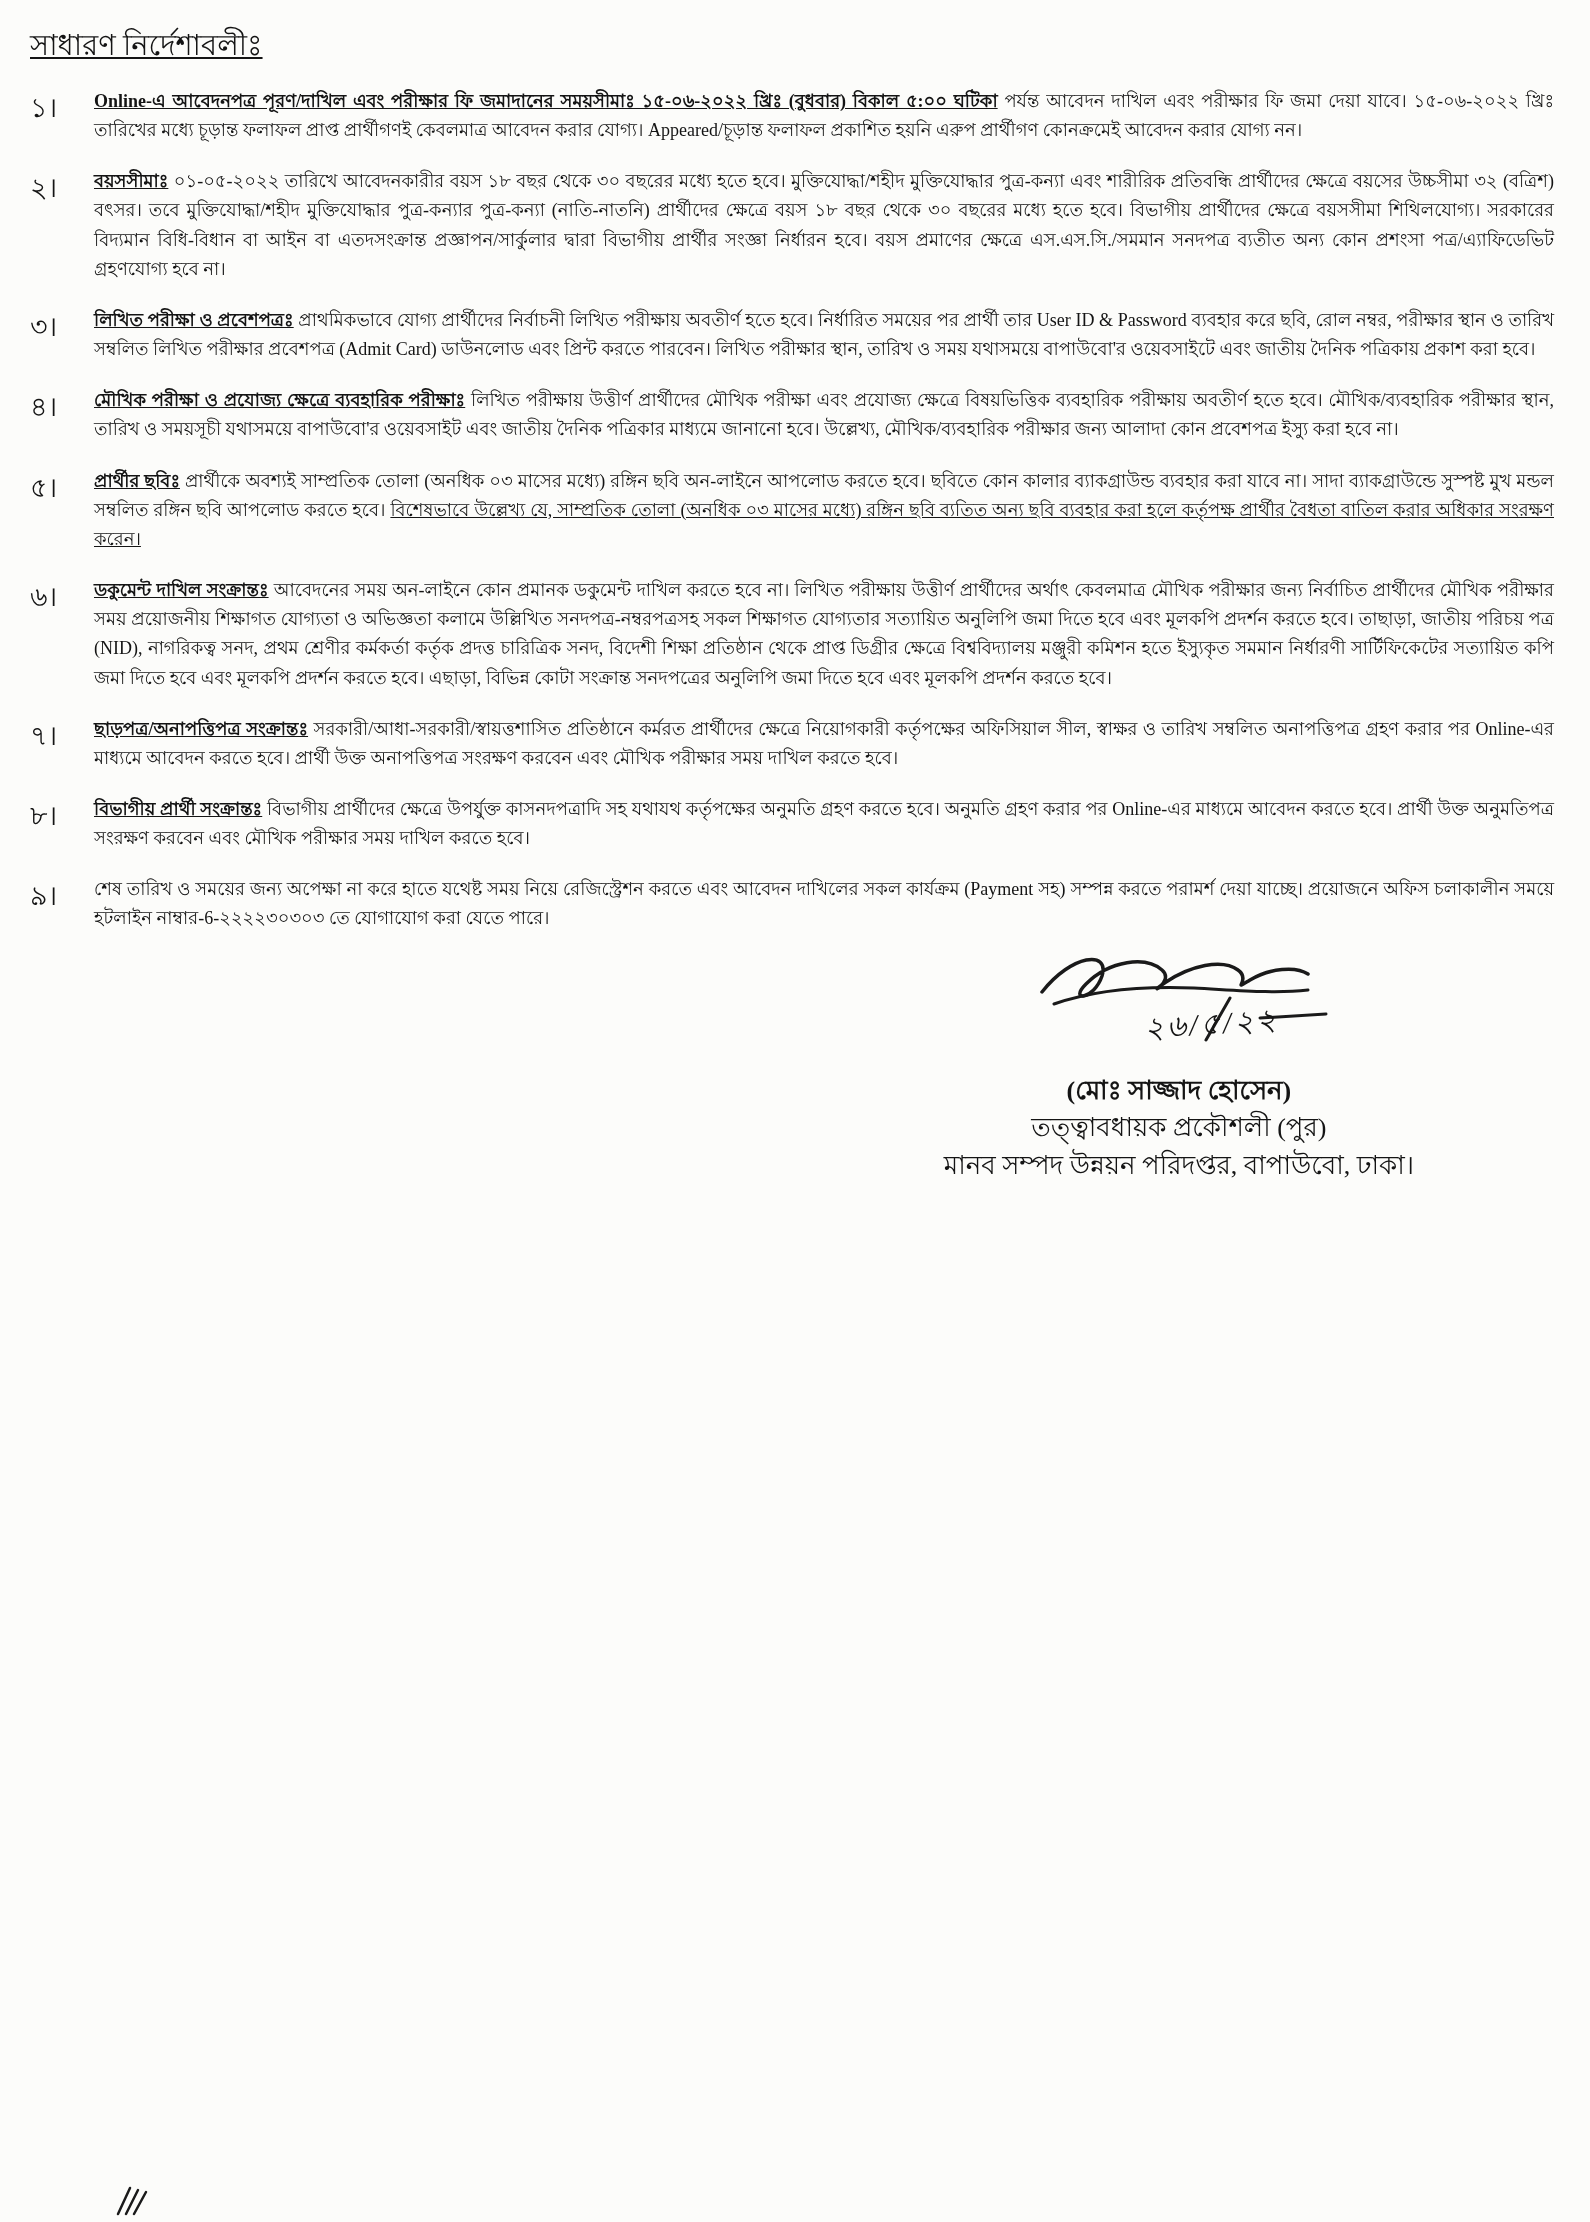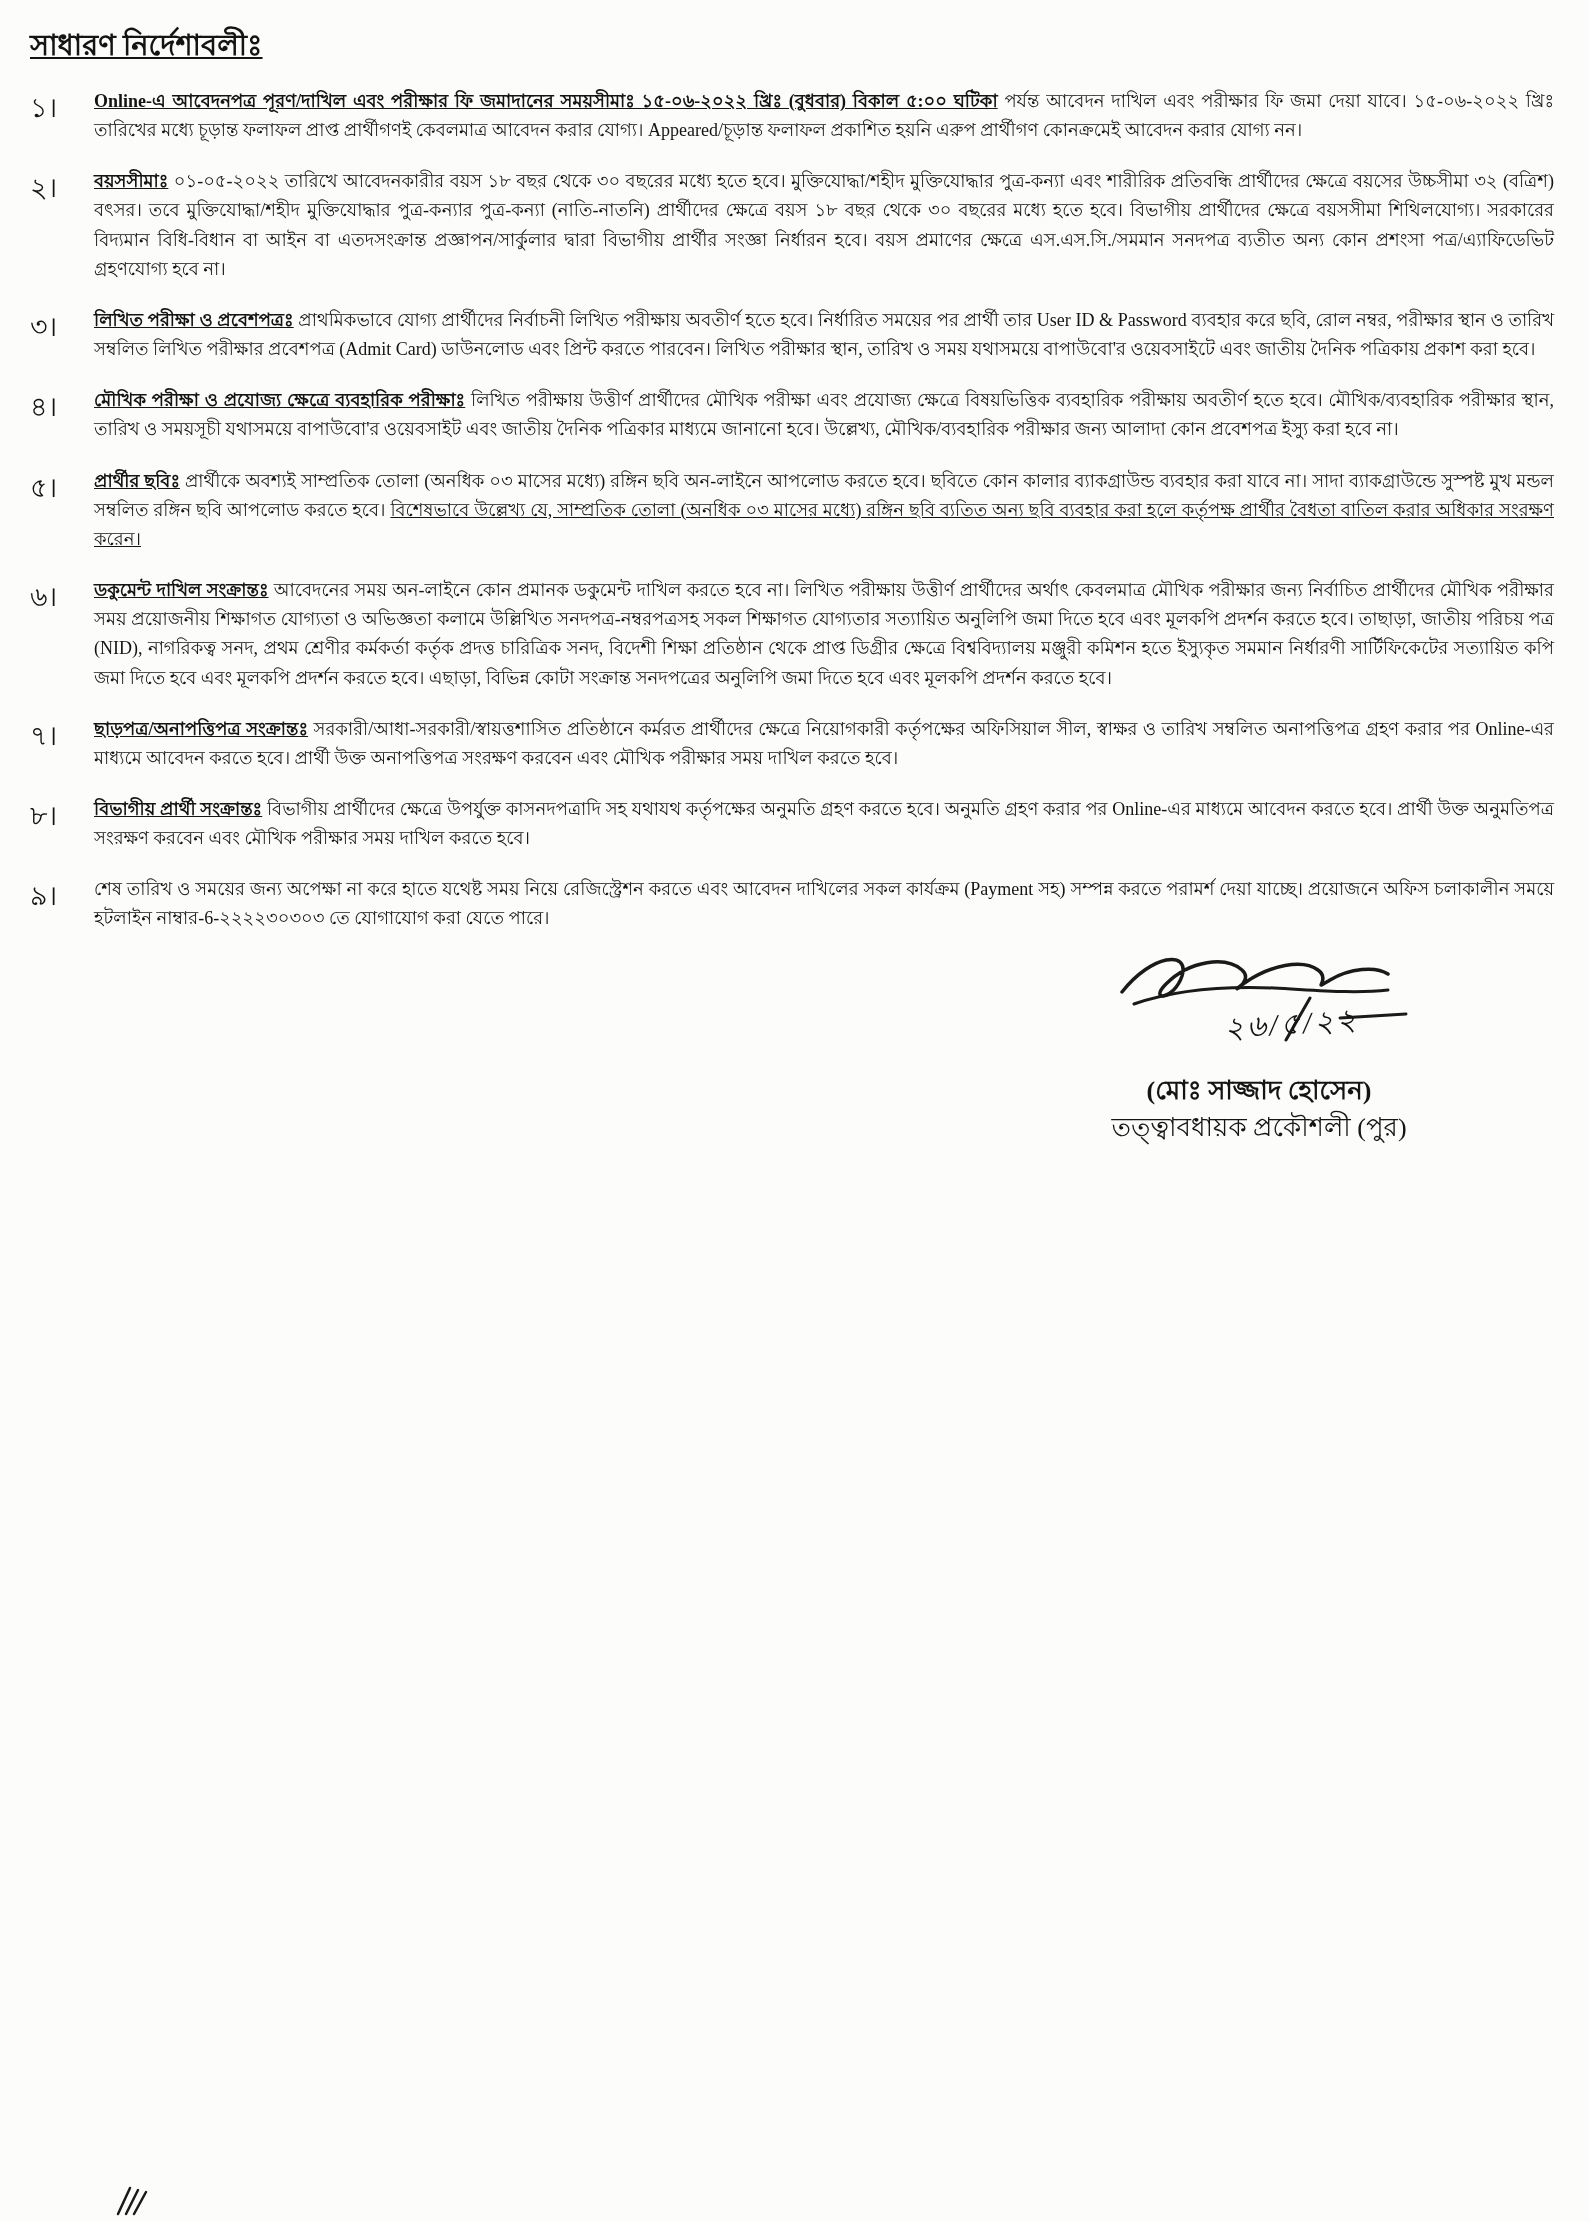--- a/index.html
+++ b/index.html
@@ -10,21 +10,21 @@
     margin: 0 auto;
     background: #fcfcfa;
     color: #141414;
     font-family: "Liberation Serif", "DejaVu Serif", serif;
     box-sizing: border-box;
     padding: 22px 36px 0 30px;
     overflow: hidden;
   }
   .doc-title {
     font-size: 29px;
-    font-weight: bold;
+    font-weight: normal;
     text-decoration: underline;
     margin: 0 0 16px 0;
   }
   .list { display: flex; flex-direction: column; gap: 22px; }
   .item { display: flex; align-items: flex-start; }
   .num {
     flex: 0 0 64px;
     width: 64px;
     font-size: 27px;
     line-height: 1.62;
@@ -129,20 +129,21 @@
       <svg width="310" height="112" viewBox="0 0 310 112">
         <path d="M18,52 C48,14 86,10 78,36 C70,60 44,62 62,44 C86,20 122,16 138,30 C152,42 118,58 142,42 C166,26 198,18 214,30 C228,40 206,52 226,40 C246,28 272,26 284,34" fill="none" stroke="#1a1a1a" stroke-width="3.5" stroke-linecap="round"></path>
         <path d="M30,64 C70,50 120,46 170,48 C210,50 250,54 284,50" fill="none" stroke="#1a1a1a" stroke-width="3" stroke-linecap="round"></path>
         <path d="M236,78 L302,74" fill="none" stroke="#1a1a1a" stroke-width="3" stroke-linecap="round"></path>
         <path d="M206,58 L182,100" fill="none" stroke="#1a1a1a" stroke-width="3" stroke-linecap="round"></path>
       </svg>
       <span class="sigdate">২৬/৫/২২</span>
     </div>
     <div class="signame">(মোঃ সাজ্জাদ হোসেন)</div>
     <div class="sigtitle">তত্ত্বাবধায়ক প্রকৌশলী (পুর)</div>
+    <div class="sigorg">মানব সম্পদ উন্নয়ন পরিদপ্তর, বাপাউবো, ঢাকা।</div>
   </div>
 
   <div class="corner-mark">
     <svg width="40" height="30" viewBox="0 0 40 30">
       <path d="M6,28 L18,2 M14,28 L26,4 M22,28 L34,6" fill="none" stroke="#1a1a1a" stroke-width="2.5" stroke-linecap="round"></path>
     </svg>
   </div>
 
 </div>
 

